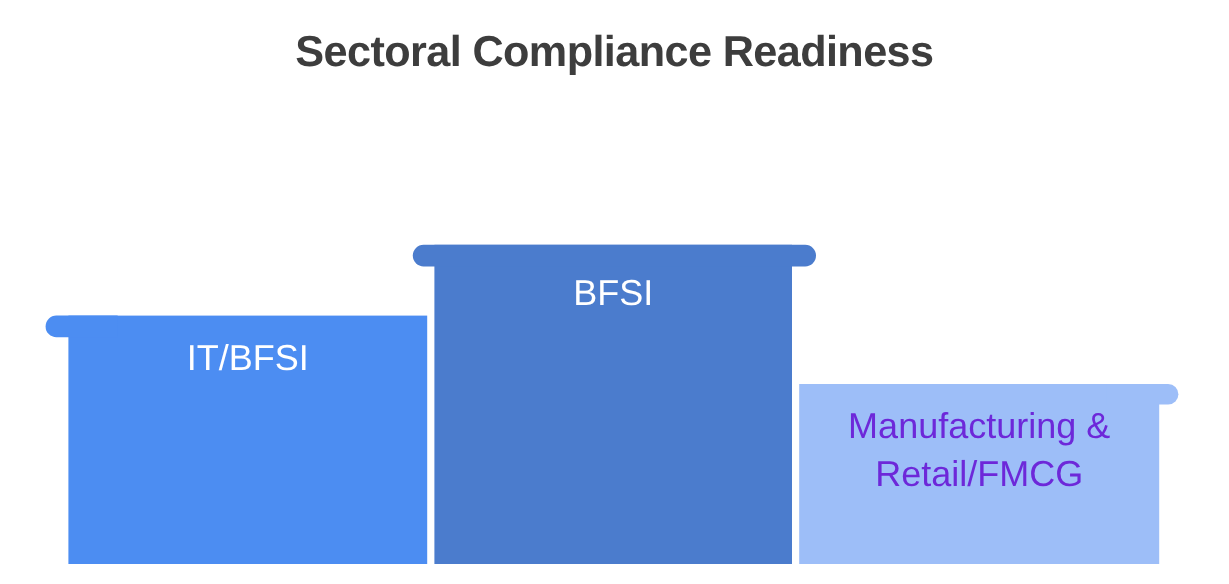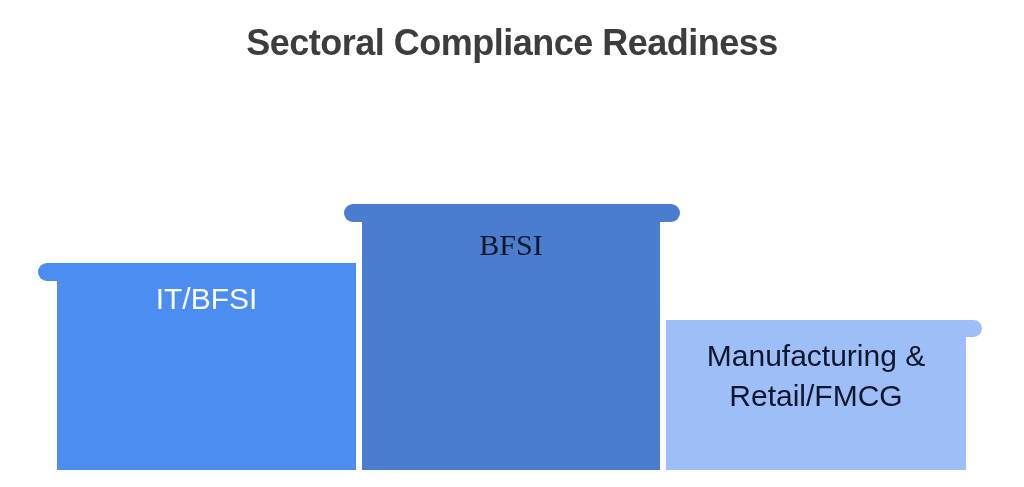--- a/index.html
+++ b/index.html
@@ -73,22 +73,22 @@
 
   <div class="plot">
 
     <div class="bar bar-0" style="height: 207px; background: rgb(76, 141, 242);">
       <div class="lip" style="background: rgb(76, 141, 242);"></div>
       <div class="bar-label" style="color: rgb(255, 255, 255);">IT/BFSI</div>
     </div>
 
     <div class="bar bar-1" style="height: 266px; background: rgb(75, 124, 205);">
       <div class="lip" style="background: rgb(75, 124, 205);"></div>
-      <div class="bar-label" style="color: #0f172a; font-family: Liberation Serif, serif;">BFSI</div>
+      <div class="bar-label" style="color: #ffffff;">BFSI</div>
     </div>
 
     <div class="bar bar-2" style="height: 150px; background: rgb(157, 190, 248);">
       <div class="lip" style="background: rgb(157, 190, 248);"></div>
-      <div class="bar-label" style="color: #0f172a;">Manufacturing &amp; Retail/FMCG</div>
+      <div class="bar-label" style="color: #6d28d9;">Manufacturing &amp; Retail/FMCG</div>
     </div>
 
   </div>
 </div>
 
 </body></html>

